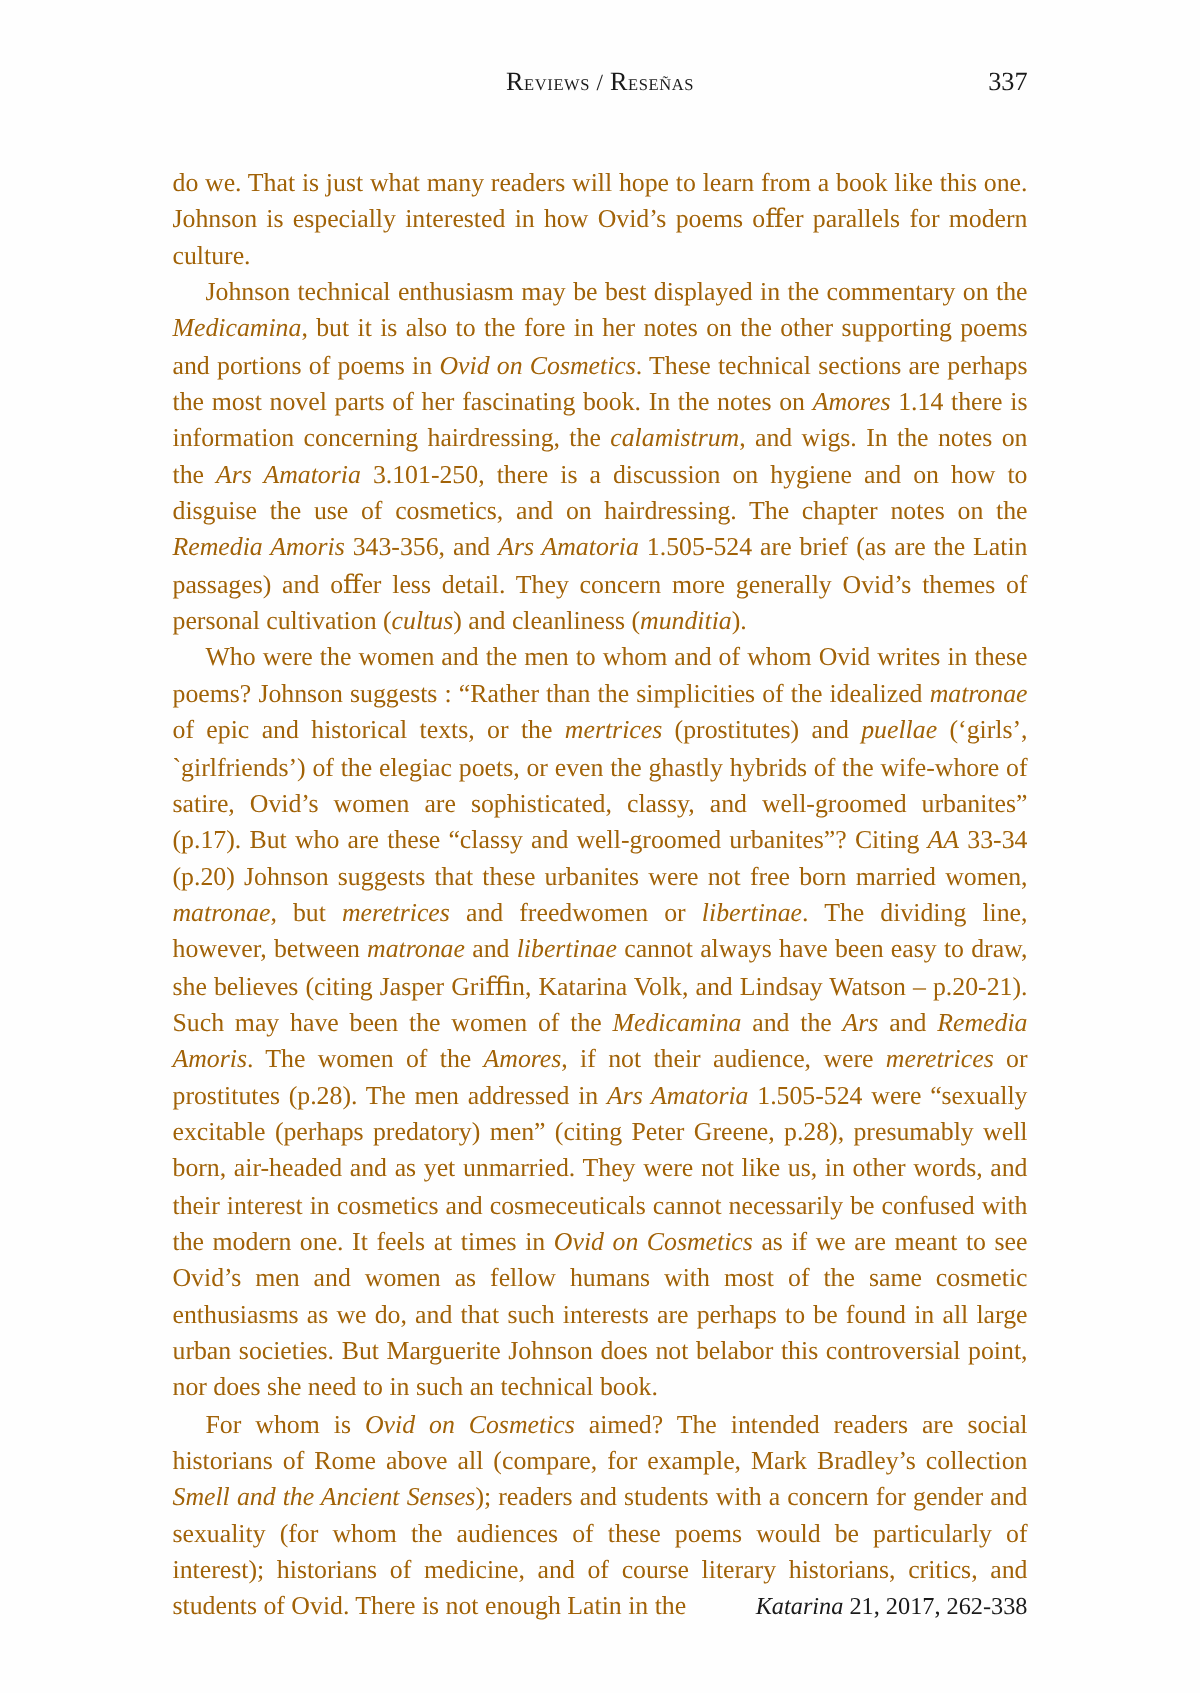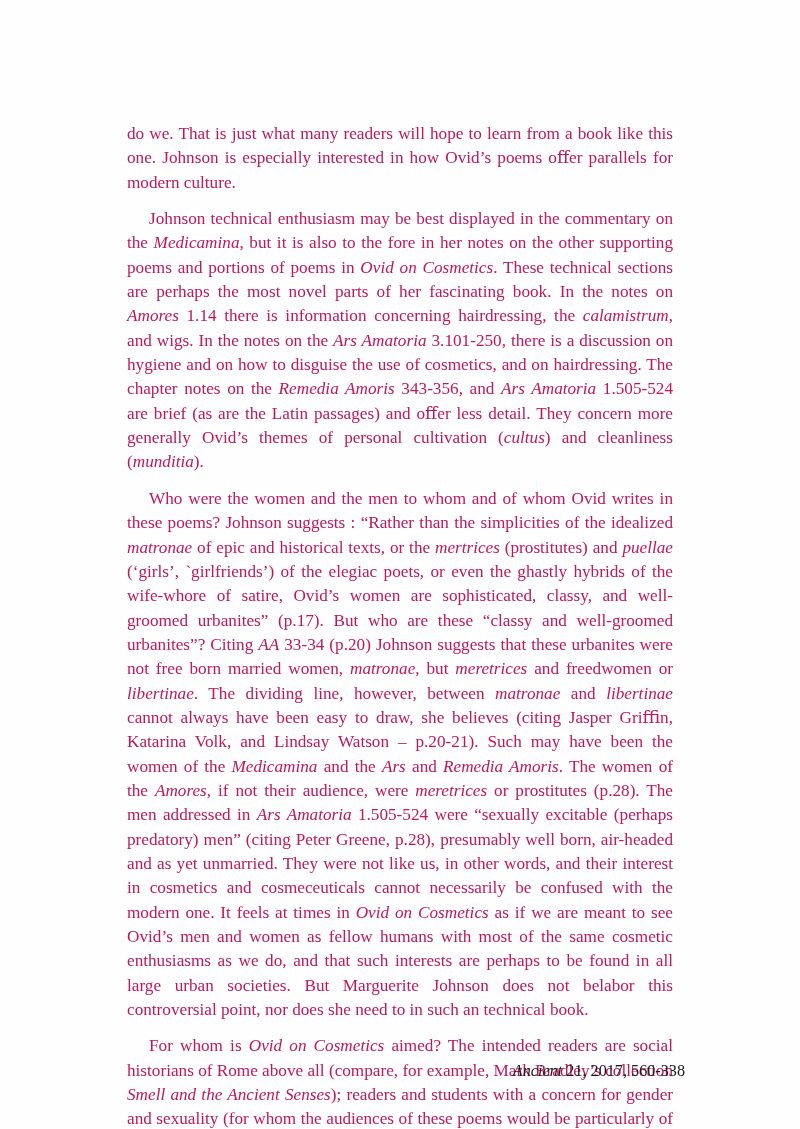--- a/index.html
+++ b/index.html
@@ -50,28 +50,28 @@
   }
 
   
   .textblock {
     position: absolute;
     top: 110px;
     left: 115px;
     width: 570px;
   }
   .para {
-    margin: 12px;
+    margin: 0;
     font-size: 17.2px;
     line-height: 24.35px;
     text-align: justify;
     text-justify: inter-word;
     text-indent: 22px;
     hyphens: none;
-    color: #be185d;
+    color: #a16207;
   }
   .para.first {
     text-indent: 0;
   }
   .para i {
   }
 
   
   .footer {
     position: absolute;
@@ -82,25 +82,31 @@
     font-size: 16.2px;
     color: #1a1a1a;
   }
   .footer i { font-style: italic; }
 </style>
 </head>
 <body>
 
 <div class="page">
 
+  <div class="running-head">
+    <div class="running-head-title">
+      <span class="cap">R</span><span>eviews</span><span> / </span><span class="cap">R</span><span>eseñas</span>
+    </div>
+    <div class="running-head-folio">337</div>
+  </div>
 
   <div class="textblock" id="textblock">
       <p class="para first"><span>do we.  That is just what many readers will hope to learn from a book like this one.  Johnson is especially interested in how Ovid’s poems oﬀer parallels for modern culture.</span></p>
       <p class="para"><span>Johnson technical enthusiasm may be best displayed in the commentary on the </span><i>Medicamina</i><span>, but it is also to the fore in her notes on the other supporting poems and portions of poems in </span><i>Ovid on Cosmetics</i><span>. These technical sections are perhaps the most novel parts of her fascinating book. In the notes on </span><i>Amores</i><span> 1.14 there is information concerning hairdressing, the </span><i>calamistrum</i><span>, and wigs.  In the notes on the </span><i>Ars Amatoria</i><span> 3.101-250, there is a discussion on hygiene and on how to disguise the use of cosmetics, and on hairdressing. The chapter notes on the </span><i>Remedia Amoris</i><span> 343-356, and </span><i>Ars Amatoria</i><span> 1.505-524 are brief (as are the Latin passages) and oﬀer less detail.  They concern more generally Ovid’s themes of personal cultivation (</span><i>cultus</i><span>) and cleanliness (</span><i>munditia</i><span>).</span></p>
       <p class="para"><span>Who were the women and the men to whom and of whom Ovid writes in these poems? Johnson suggests : “Rather than the simplicities of the idealized </span><i>matronae</i><span> of epic and historical texts, or the </span><i>mertrices</i><span> (prostitutes) and </span><i>puellae</i><span> (‘girls’, `girlfriends’) of the elegiac poets, or even the ghastly hybrids of the wife-whore of satire, Ovid’s women are sophisticated, classy, and well-groomed urbanites” (p.17).  But who are these “classy and well-groomed urbanites”?  Citing </span><i>AA</i><span> 33-34 (p.20) Johnson suggests that these urbanites were not free born married women, </span><i>matronae</i><span>, but </span><i>meretrices</i><span> and freedwomen or </span><i>libertinae</i><span>.  The dividing line, however, between </span><i>matronae</i><span> and </span><i>libertinae</i><span> cannot always have been easy to draw, she believes (citing Jasper Griﬃn, Katarina Volk, and Lindsay Watson – p.20-21).  Such may have been the women of the </span><i>Medicamina</i><span> and the </span><i>Ars</i><span> and </span><i>Remedia Amoris</i><span>.  The women of the </span><i>Amores</i><span>, if not their audience, were </span><i>meretrices</i><span> or prostitutes (p.28). The men addressed in </span><i>Ars Amatoria</i><span> 1.505-524 were “sexually excitable (perhaps predatory) men” (citing Peter Greene, p.28), presumably well born, air-headed and as yet unmarried.  They were not like us, in other words, and their interest in cosmetics and cosmeceuticals cannot necessarily be confused with the modern one.  It feels at times in </span><i>Ovid on Cosmetics</i><span> as if we are meant to see Ovid’s men and women as fellow humans with most of the same cosmetic enthusiasms as we do, and that such interests are perhaps to be found in all large urban societies.  But Marguerite Johnson does not belabor this controversial point, nor does she need to in such an technical book.</span></p>
       <p class="para"><span>For whom is </span><i>Ovid on Cosmetics</i><span> aimed?  The intended readers are social historians of Rome above all (compare, for example, Mark Bradley’s collection </span><i>Smell and the Ancient Senses</i><span>); readers and students with a concern for gender and sexuality (for whom the audiences of these poems would be particularly of interest); historians of medicine, and of course literary historians, critics, and students of Ovid.  There is not enough Latin in the</span></p>
     </div>
 
   <div class="footer">
-    <i>Ancient</i><span> 21, 2017, 560-338</span>
+    <i>Katarina</i><span> 21, 2017, 262-338</span>
   </div>
 
 </div>
 
 </body></html>

